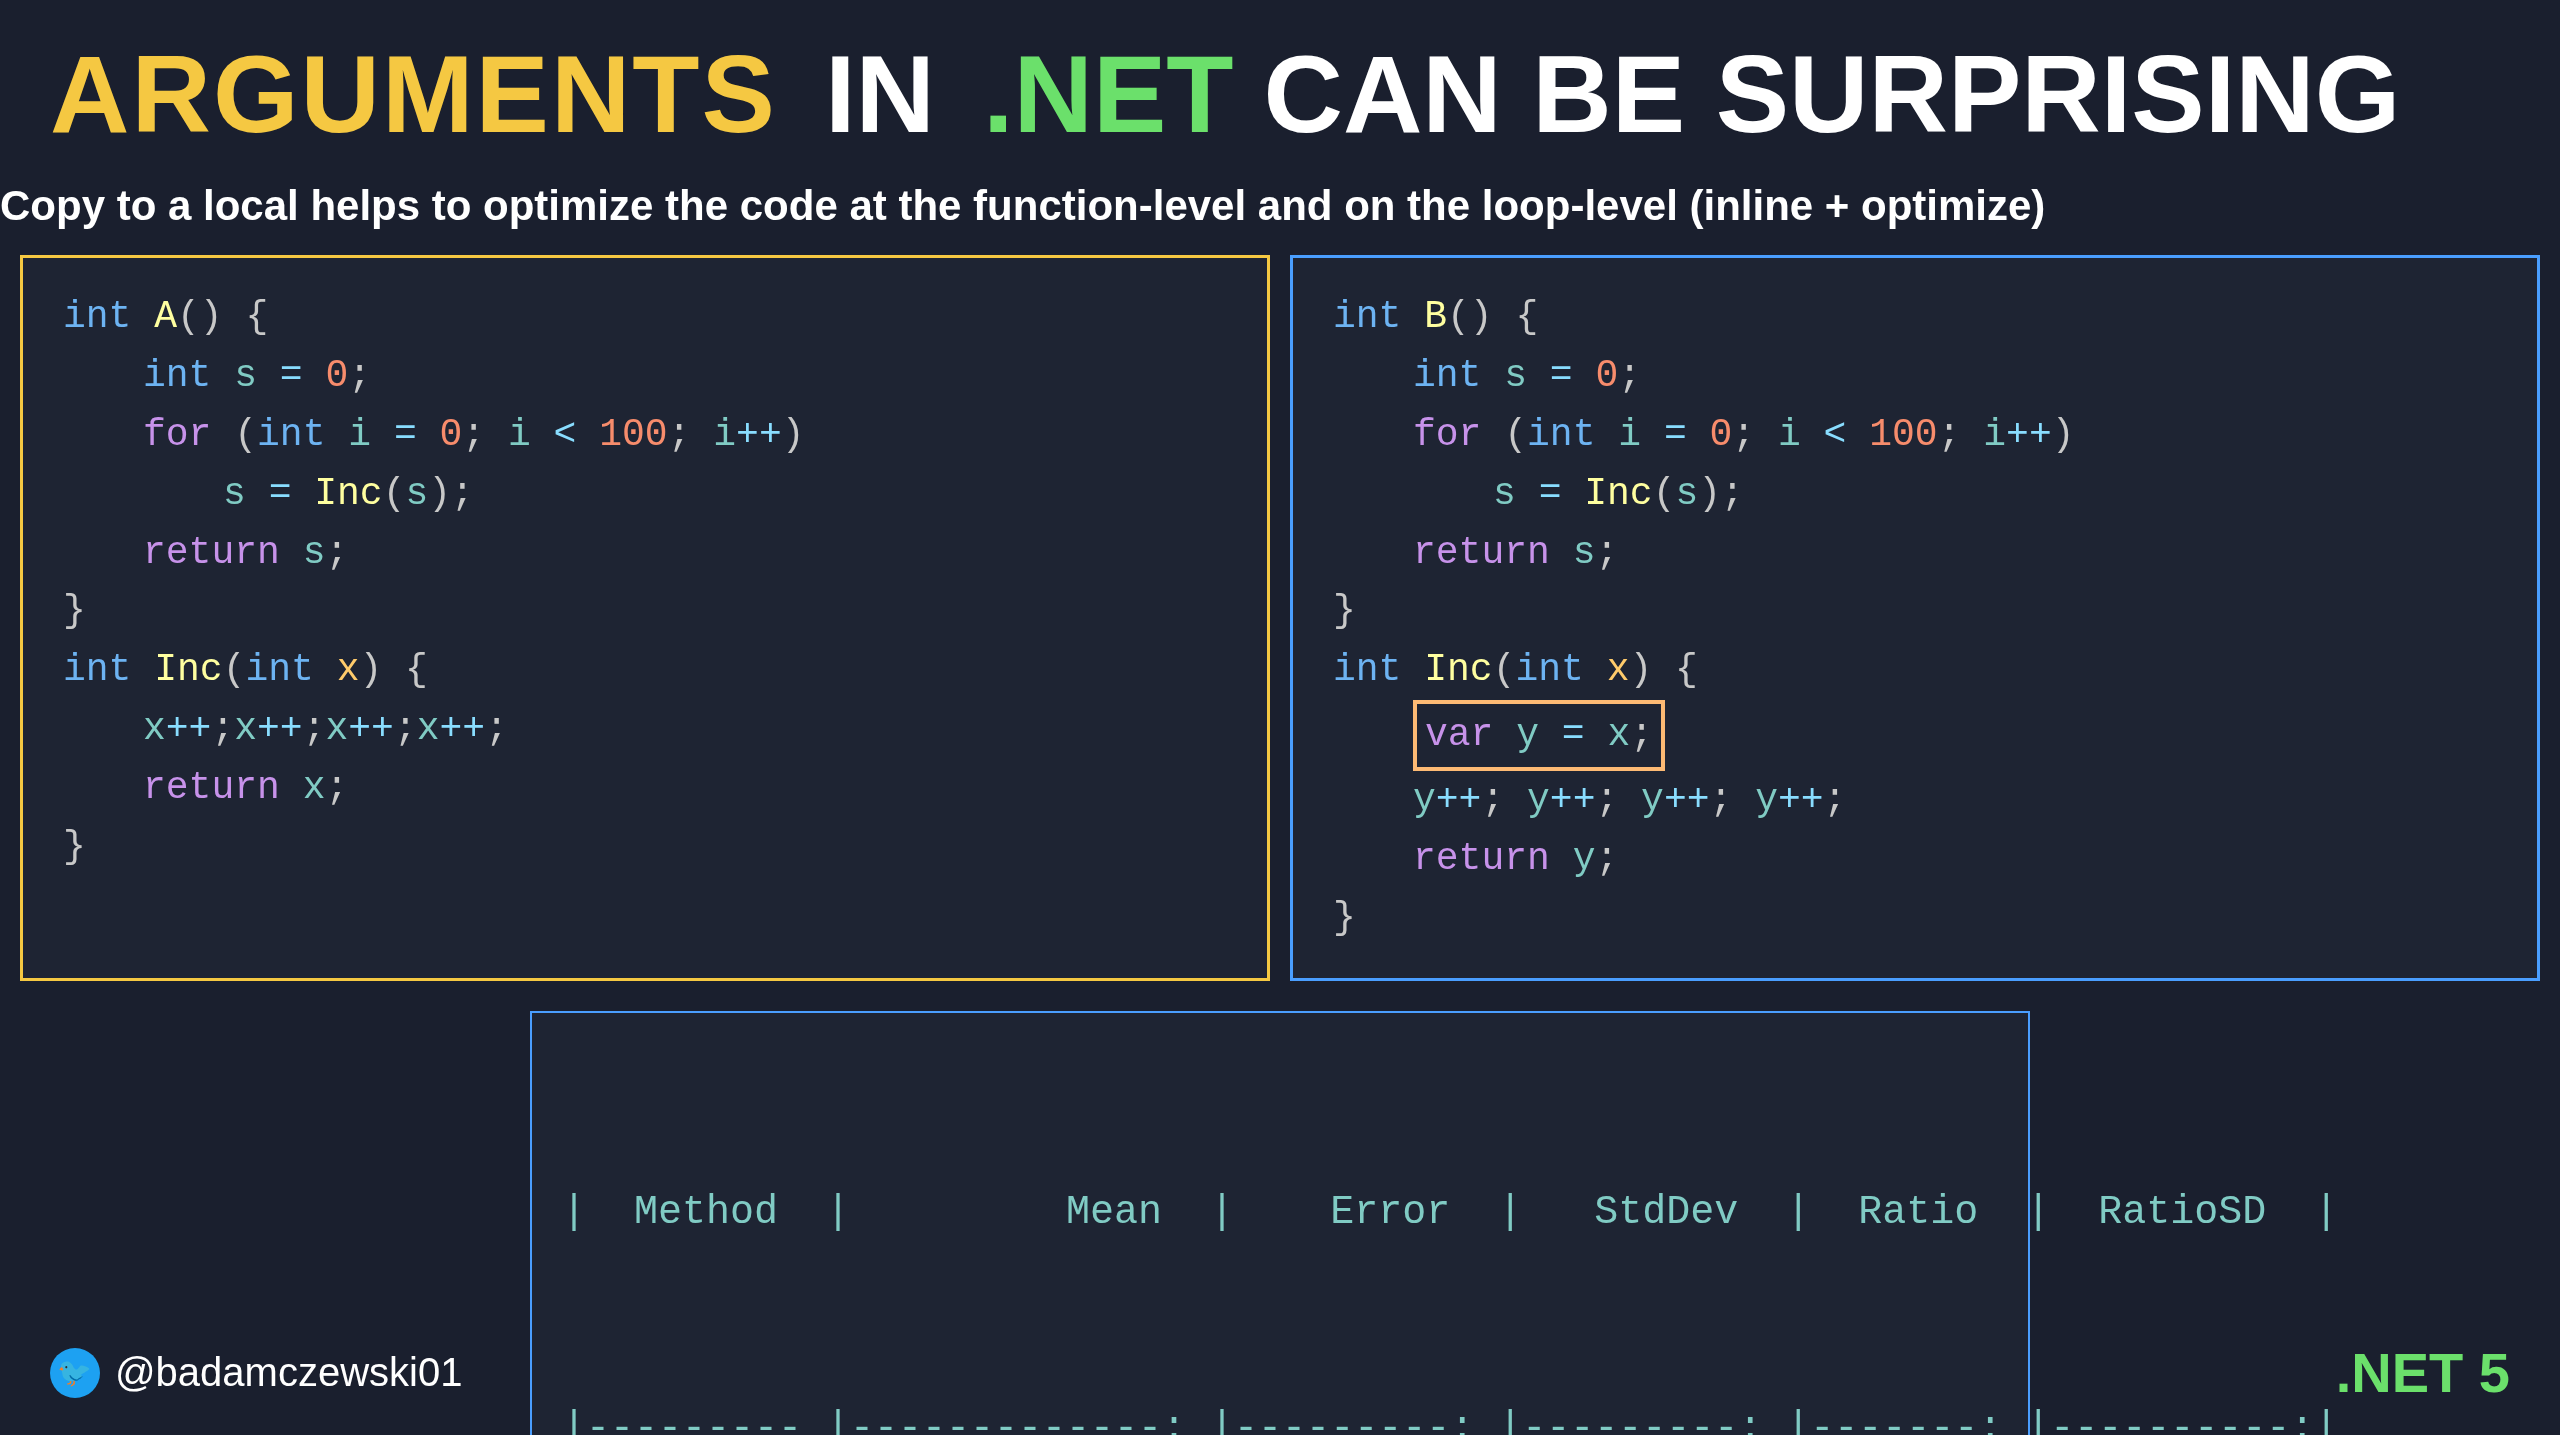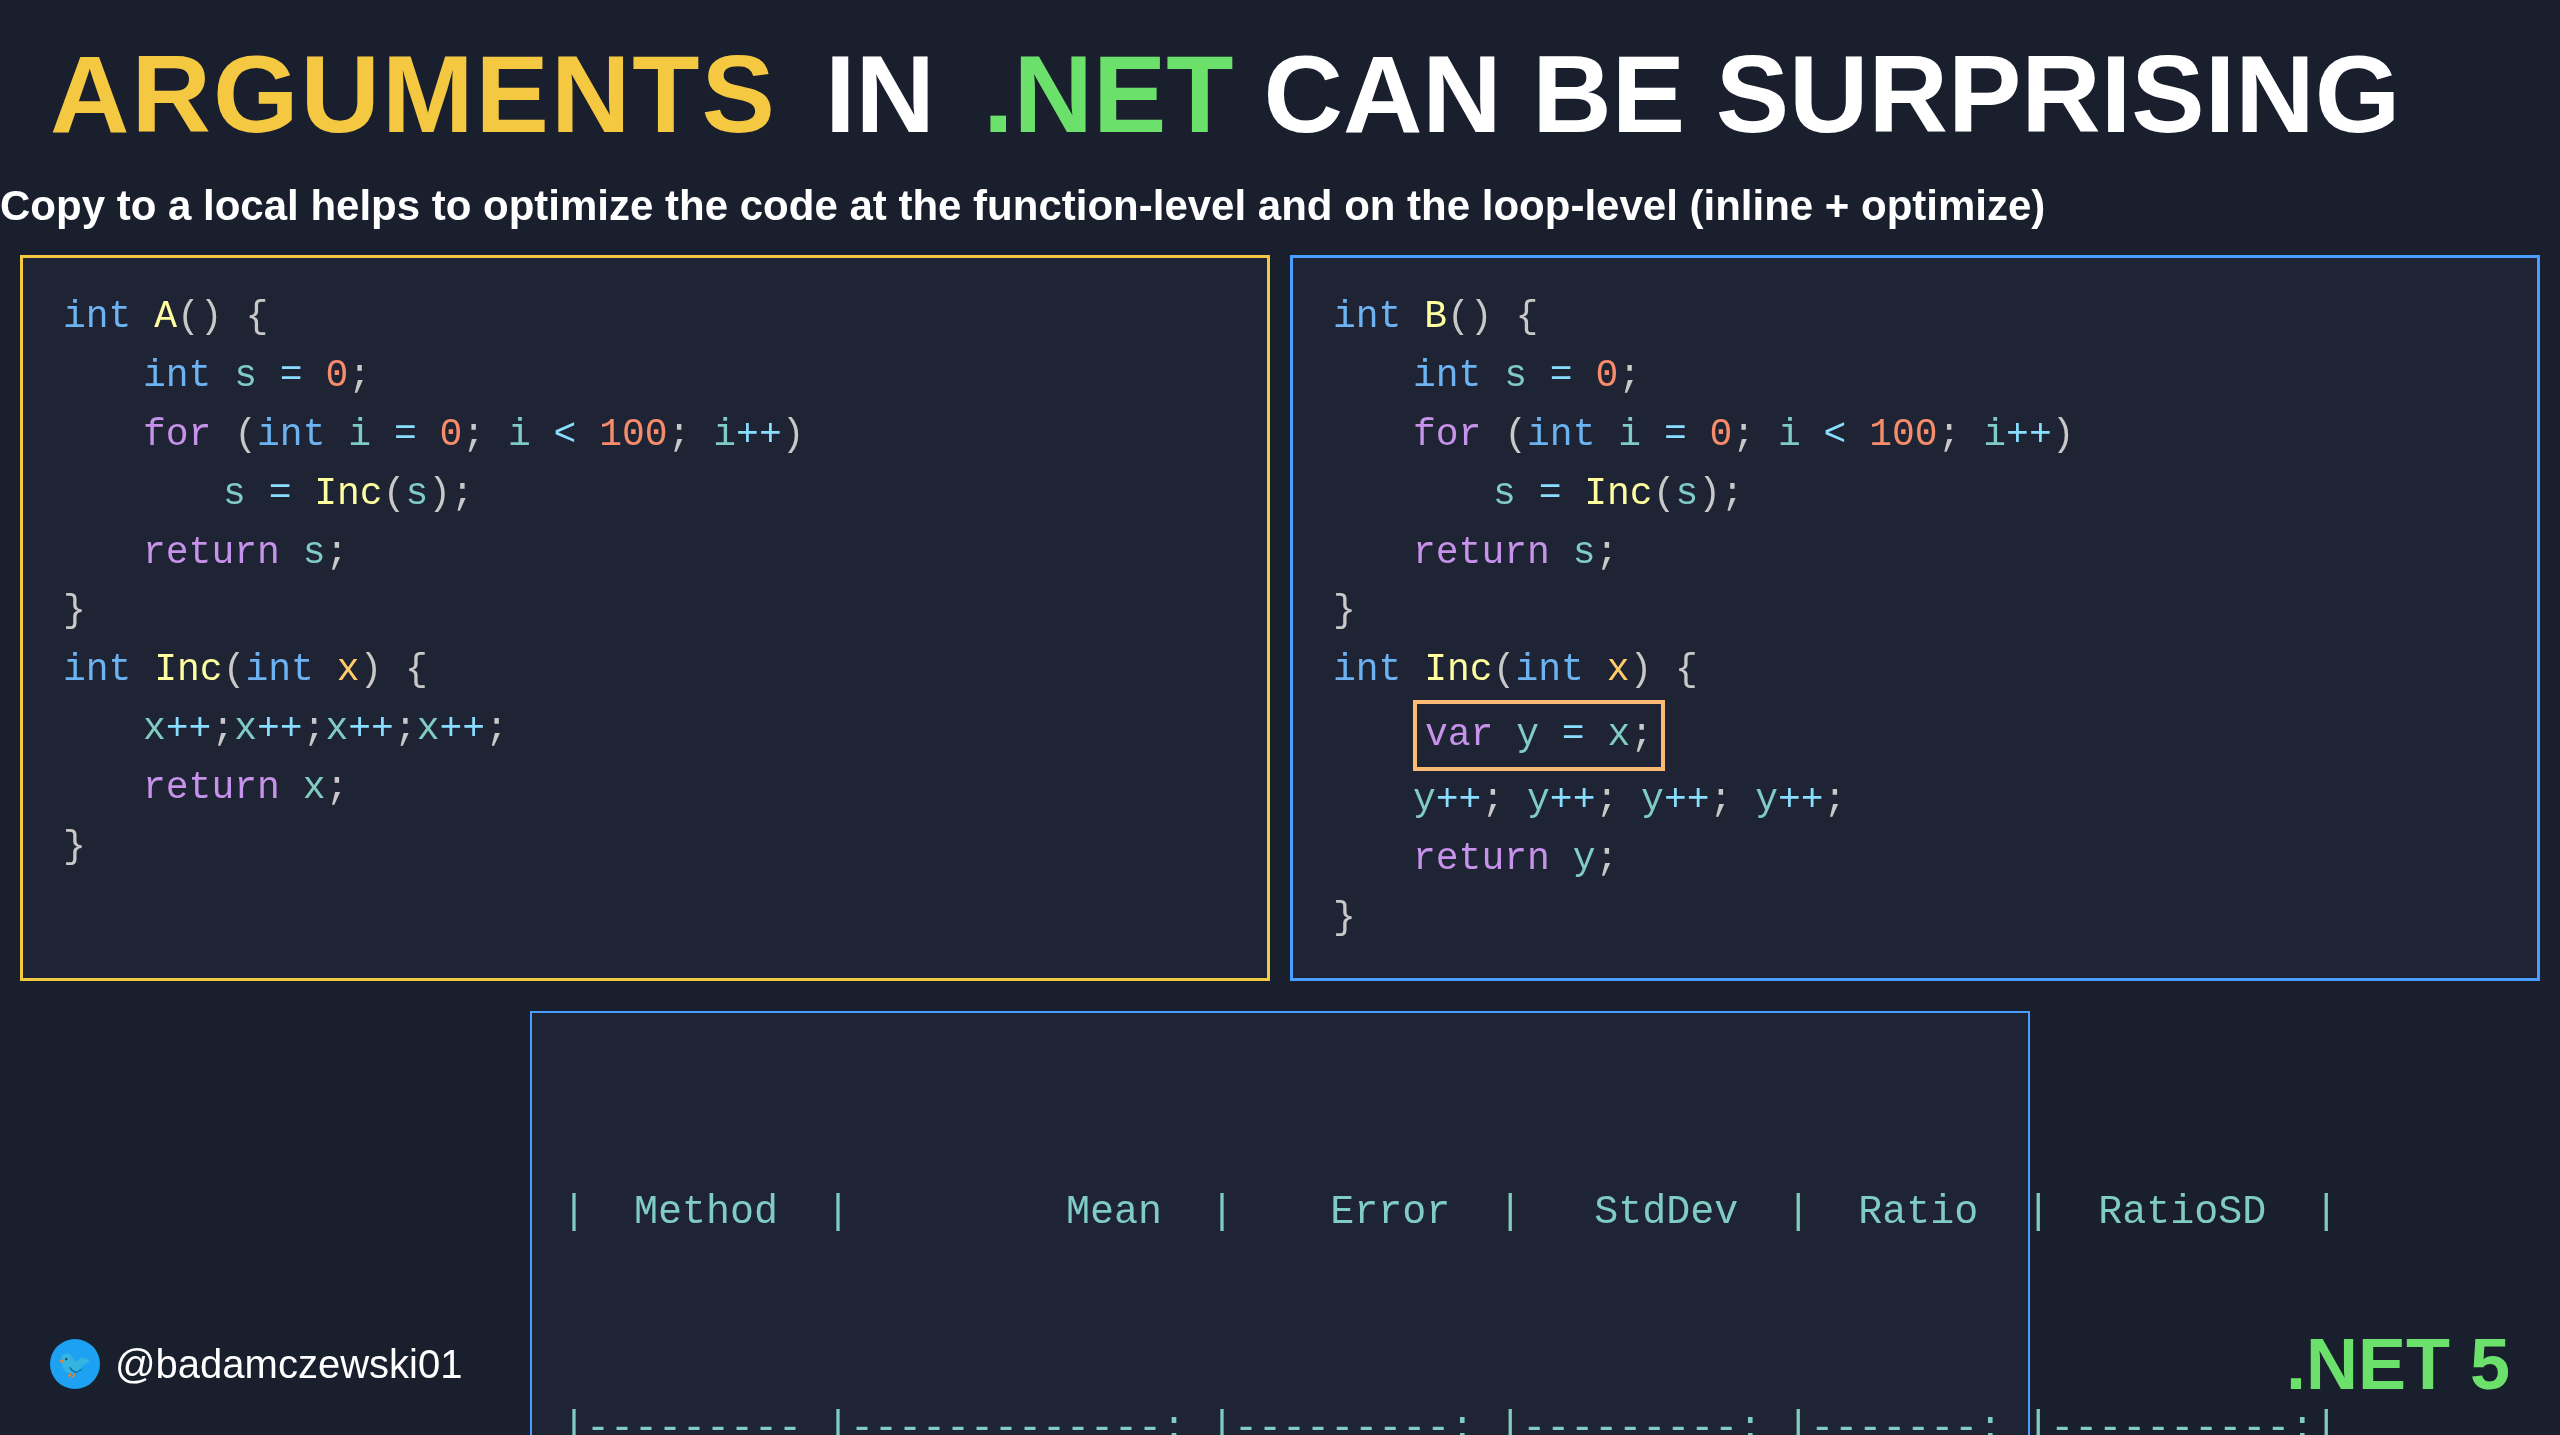--- a/index.html
+++ b/index.html
@@ -150,21 +150,21 @@
       background: #1da1f2;
       border-radius: 50%;
       display: flex;
       align-items: center;
       justify-content: center;
       color: white;
       font-size: 28px;
     }
 
     .net5-badge {
-      font-size: 72px;
+      font-size: 56px;
       font-weight: 900;
       color: #6be06b;
       font-family: Arial Black, Arial, sans-serif;
     }
 
     .indent1 { padding-left: 80px; }
     .indent2 { padding-left: 160px; }
   </style>
 </head>
 <body>

